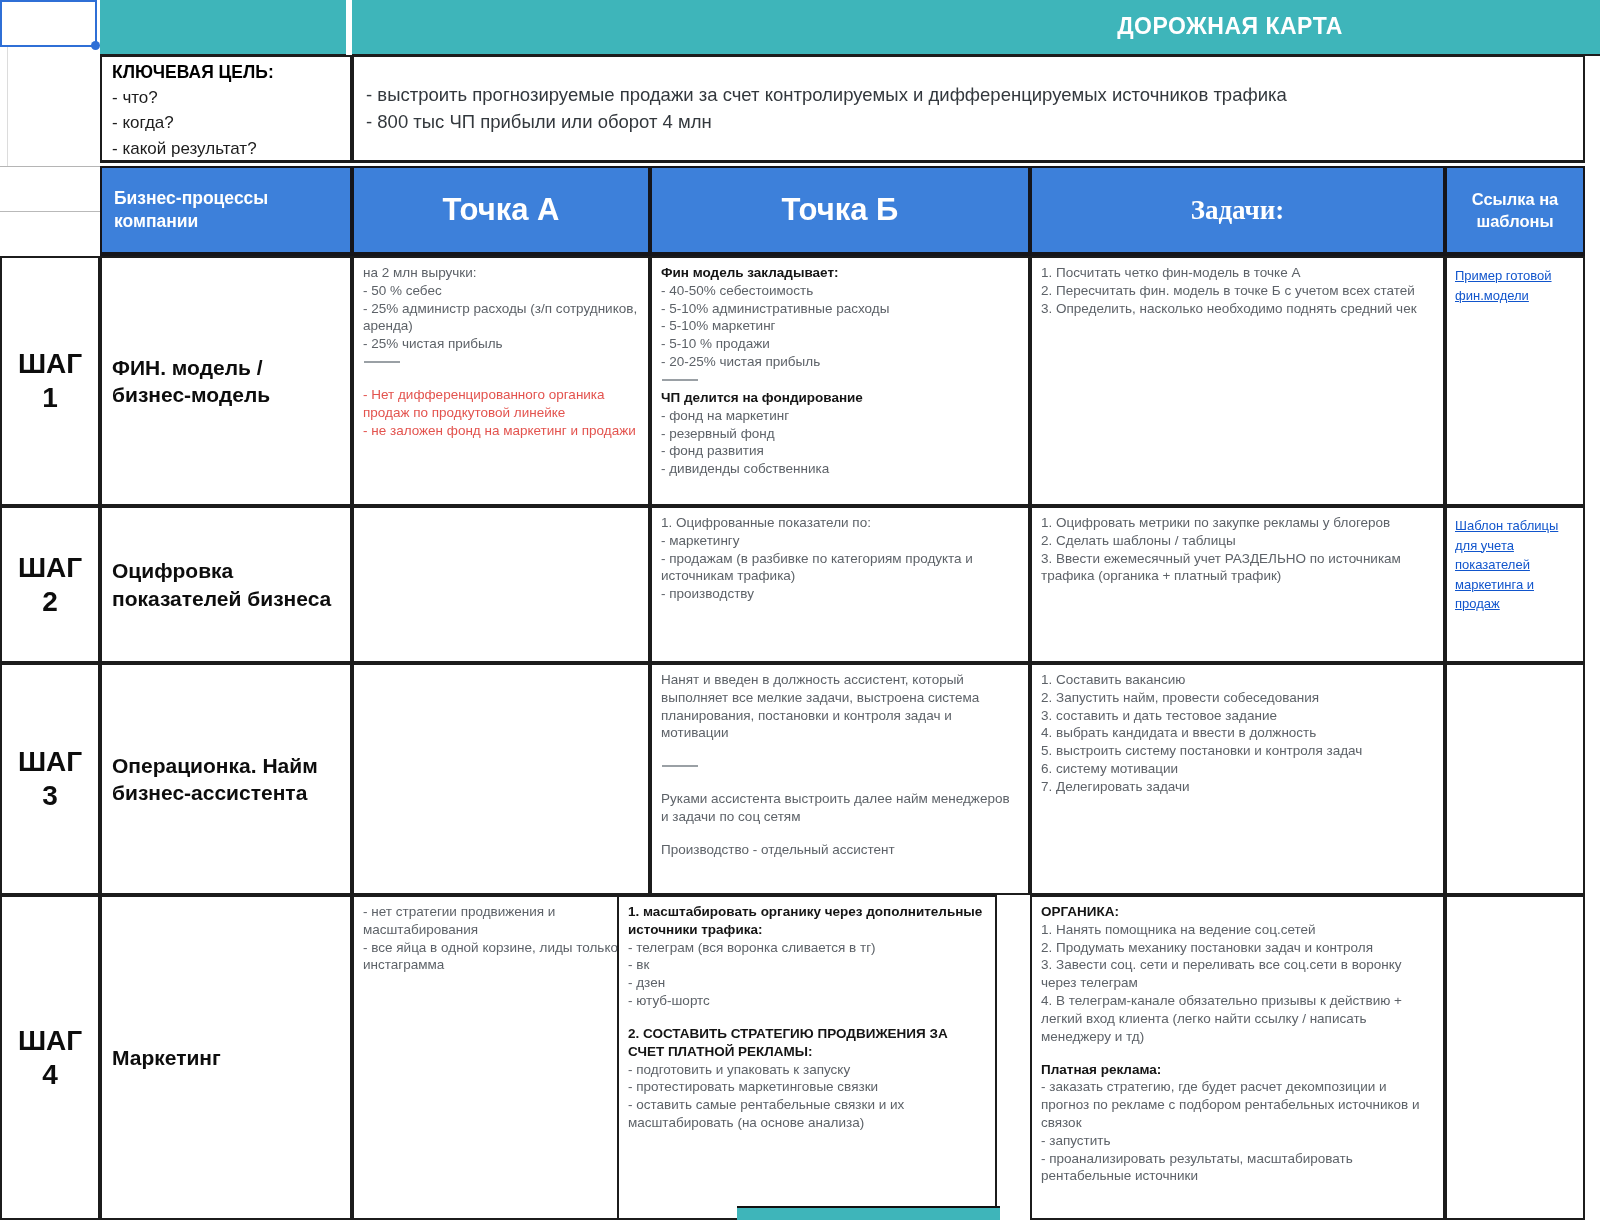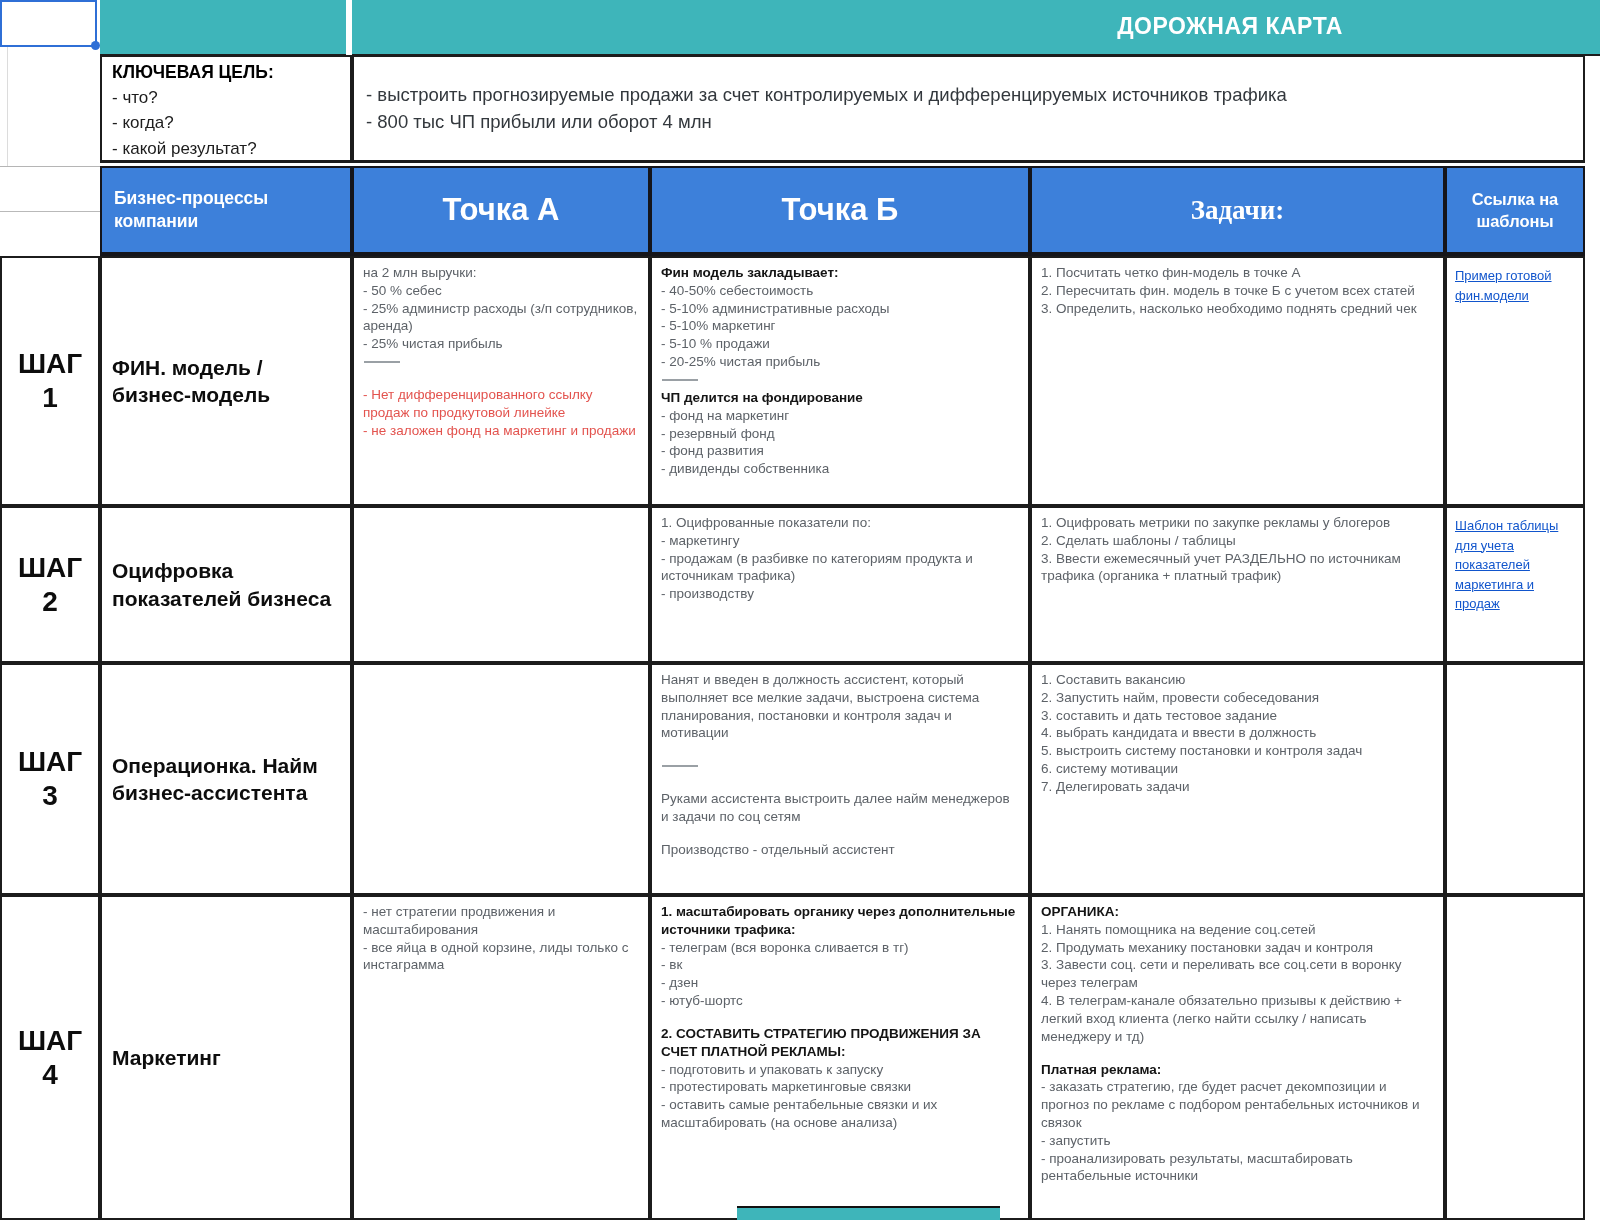--- a/index.html
+++ b/index.html
@@ -98,21 +98,21 @@
       <div class="bcell proc-cell" style="left: 100px; top: 256px; width: 252px; height: 250px;">
         <div>ФИН. модель / бизнес-модель</div>
       </div>
       <div class="bcell txt-cell" style="left: 352px; top: 256px; width: 298px; height: 250px;">
         <div class="line">на 2 млн выручки:</div>
         <div class="line">- 50 % себес</div>
         <div class="line">- 25% администр расходы (з/п сотрудников, аренда)</div>
         <div class="line">- 25% чистая прибыль</div>
         <div class="divider"></div>
         <div class="gap"></div>
-        <div class="line red">- Нет дифференцированного ссылку продаж по продкутовой линейке</div>
+        <div class="line red">- Нет дифференцированного органика продаж по продкутовой линейке</div>
         <div class="line red">- не заложен фонд на маркетинг и продажи</div>
       </div>
       <div class="bcell txt-cell" style="left: 650px; top: 256px; width: 380px; height: 250px;">
         <div class="line bold">Фин модель закладывает:</div>
         <div class="line">- 40-50% себестоимость</div>
         <div class="line">- 5-10% административные расходы</div>
         <div class="line">- 5-10% маркетинг</div>
         <div class="line">- 5-10 % продажи</div>
         <div class="line">- 20-25% чистая прибыль</div>
         <div class="divider"></div>
@@ -179,21 +179,21 @@
         <div>ШАГ</div>
         <div>4</div>
       </div>
       <div class="bcell proc-cell" style="left: 100px; top: 895px; width: 252px; height: 325px;">
         <div>Маркетинг</div>
       </div>
       <div class="bcell txt-cell" style="left: 352px; top: 895px; width: 298px; height: 325px;">
         <div class="line">- нет стратегии продвижения и масштабирования</div>
         <div class="line">- все яйца в одной корзине, лиды только с инстаграмма</div>
       </div>
-      <div class="bcell txt-cell" style="left: 650px; top: 895px; width: 380px; height: 325px;">
+      <div class="bcell txt-cell" style="left: 617px; top: 895px; width: 380px; height: 325px;">
         <div class="line bold">1. масштабировать органику через дополнительные источники трафика:</div>
         <div class="line">- телеграм (вся воронка сливается в тг)</div>
         <div class="line">- вк</div>
         <div class="line">- дзен</div>
         <div class="line">- ютуб-шортс</div>
         <div class="gap"></div>
         <div class="line bold">2. СОСТАВИТЬ СТРАТЕГИЮ ПРОДВИЖЕНИЯ ЗА СЧЕТ ПЛАТНОЙ РЕКЛАМЫ:</div>
         <div class="line">- подготовить и упаковать к запуску</div>
         <div class="line">- протестировать маркетинговые связки</div>
         <div class="line">- оставить самые рентабельные связки и их масштабировать (на основе анализа)</div>

